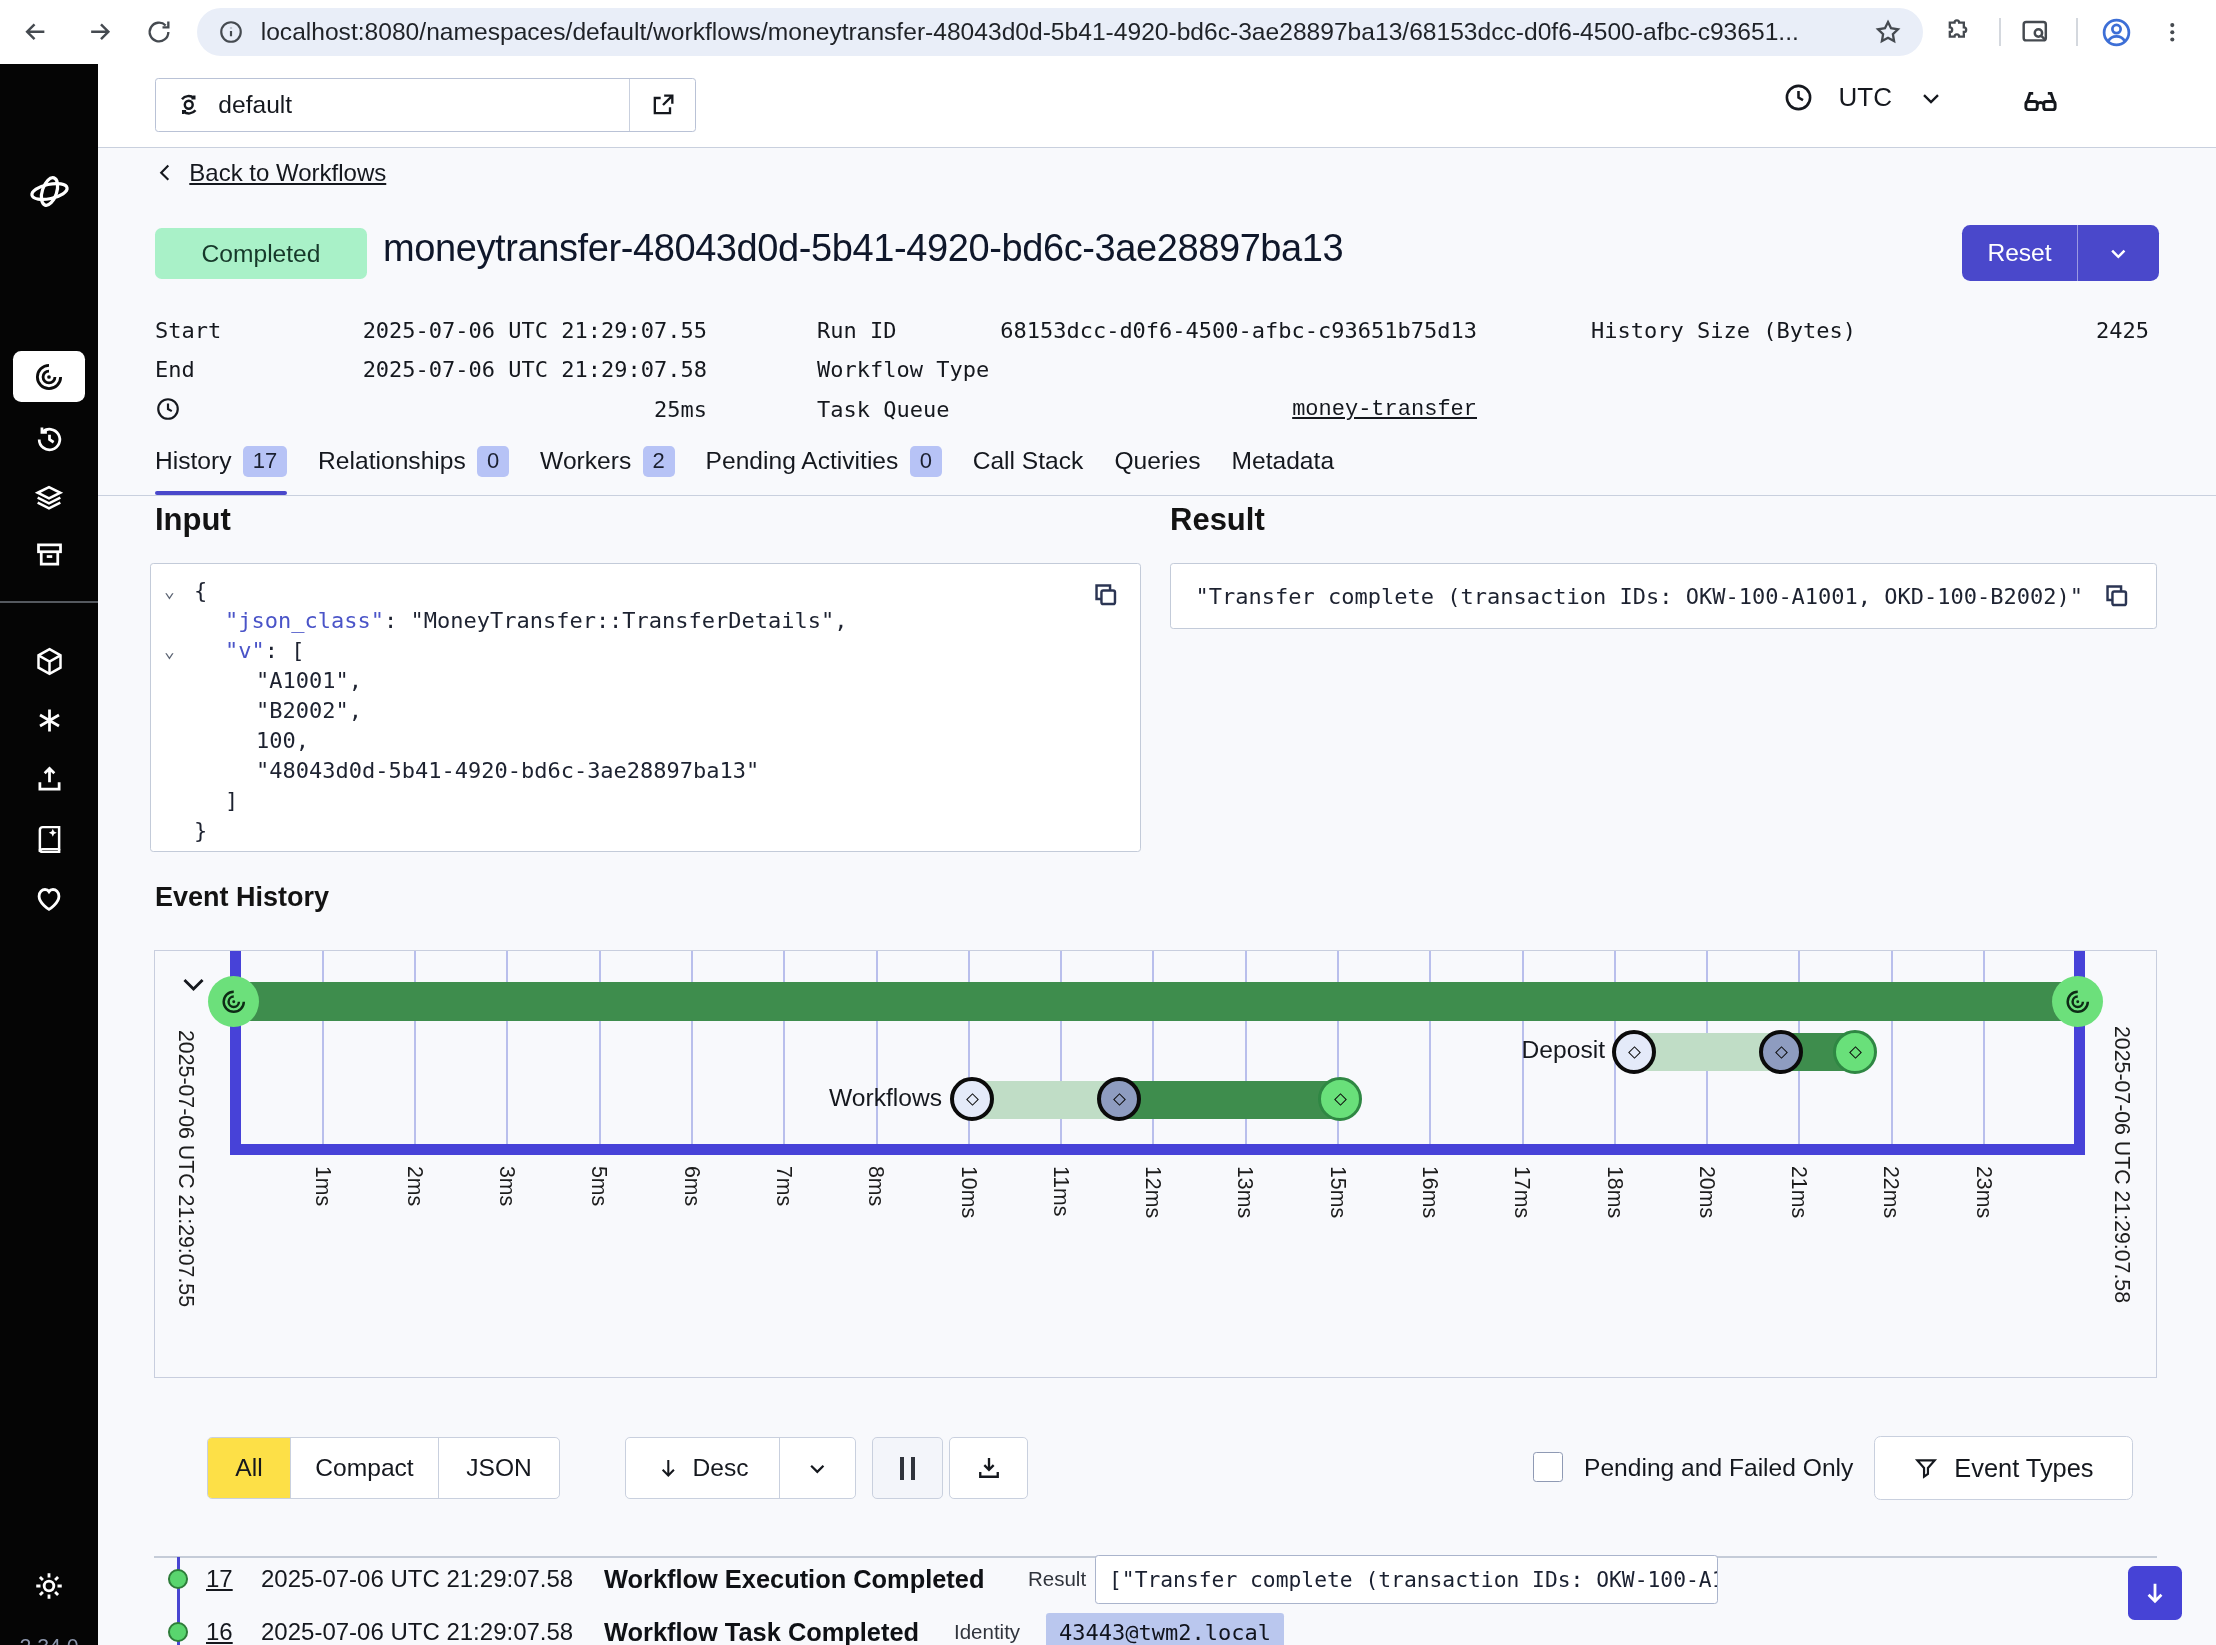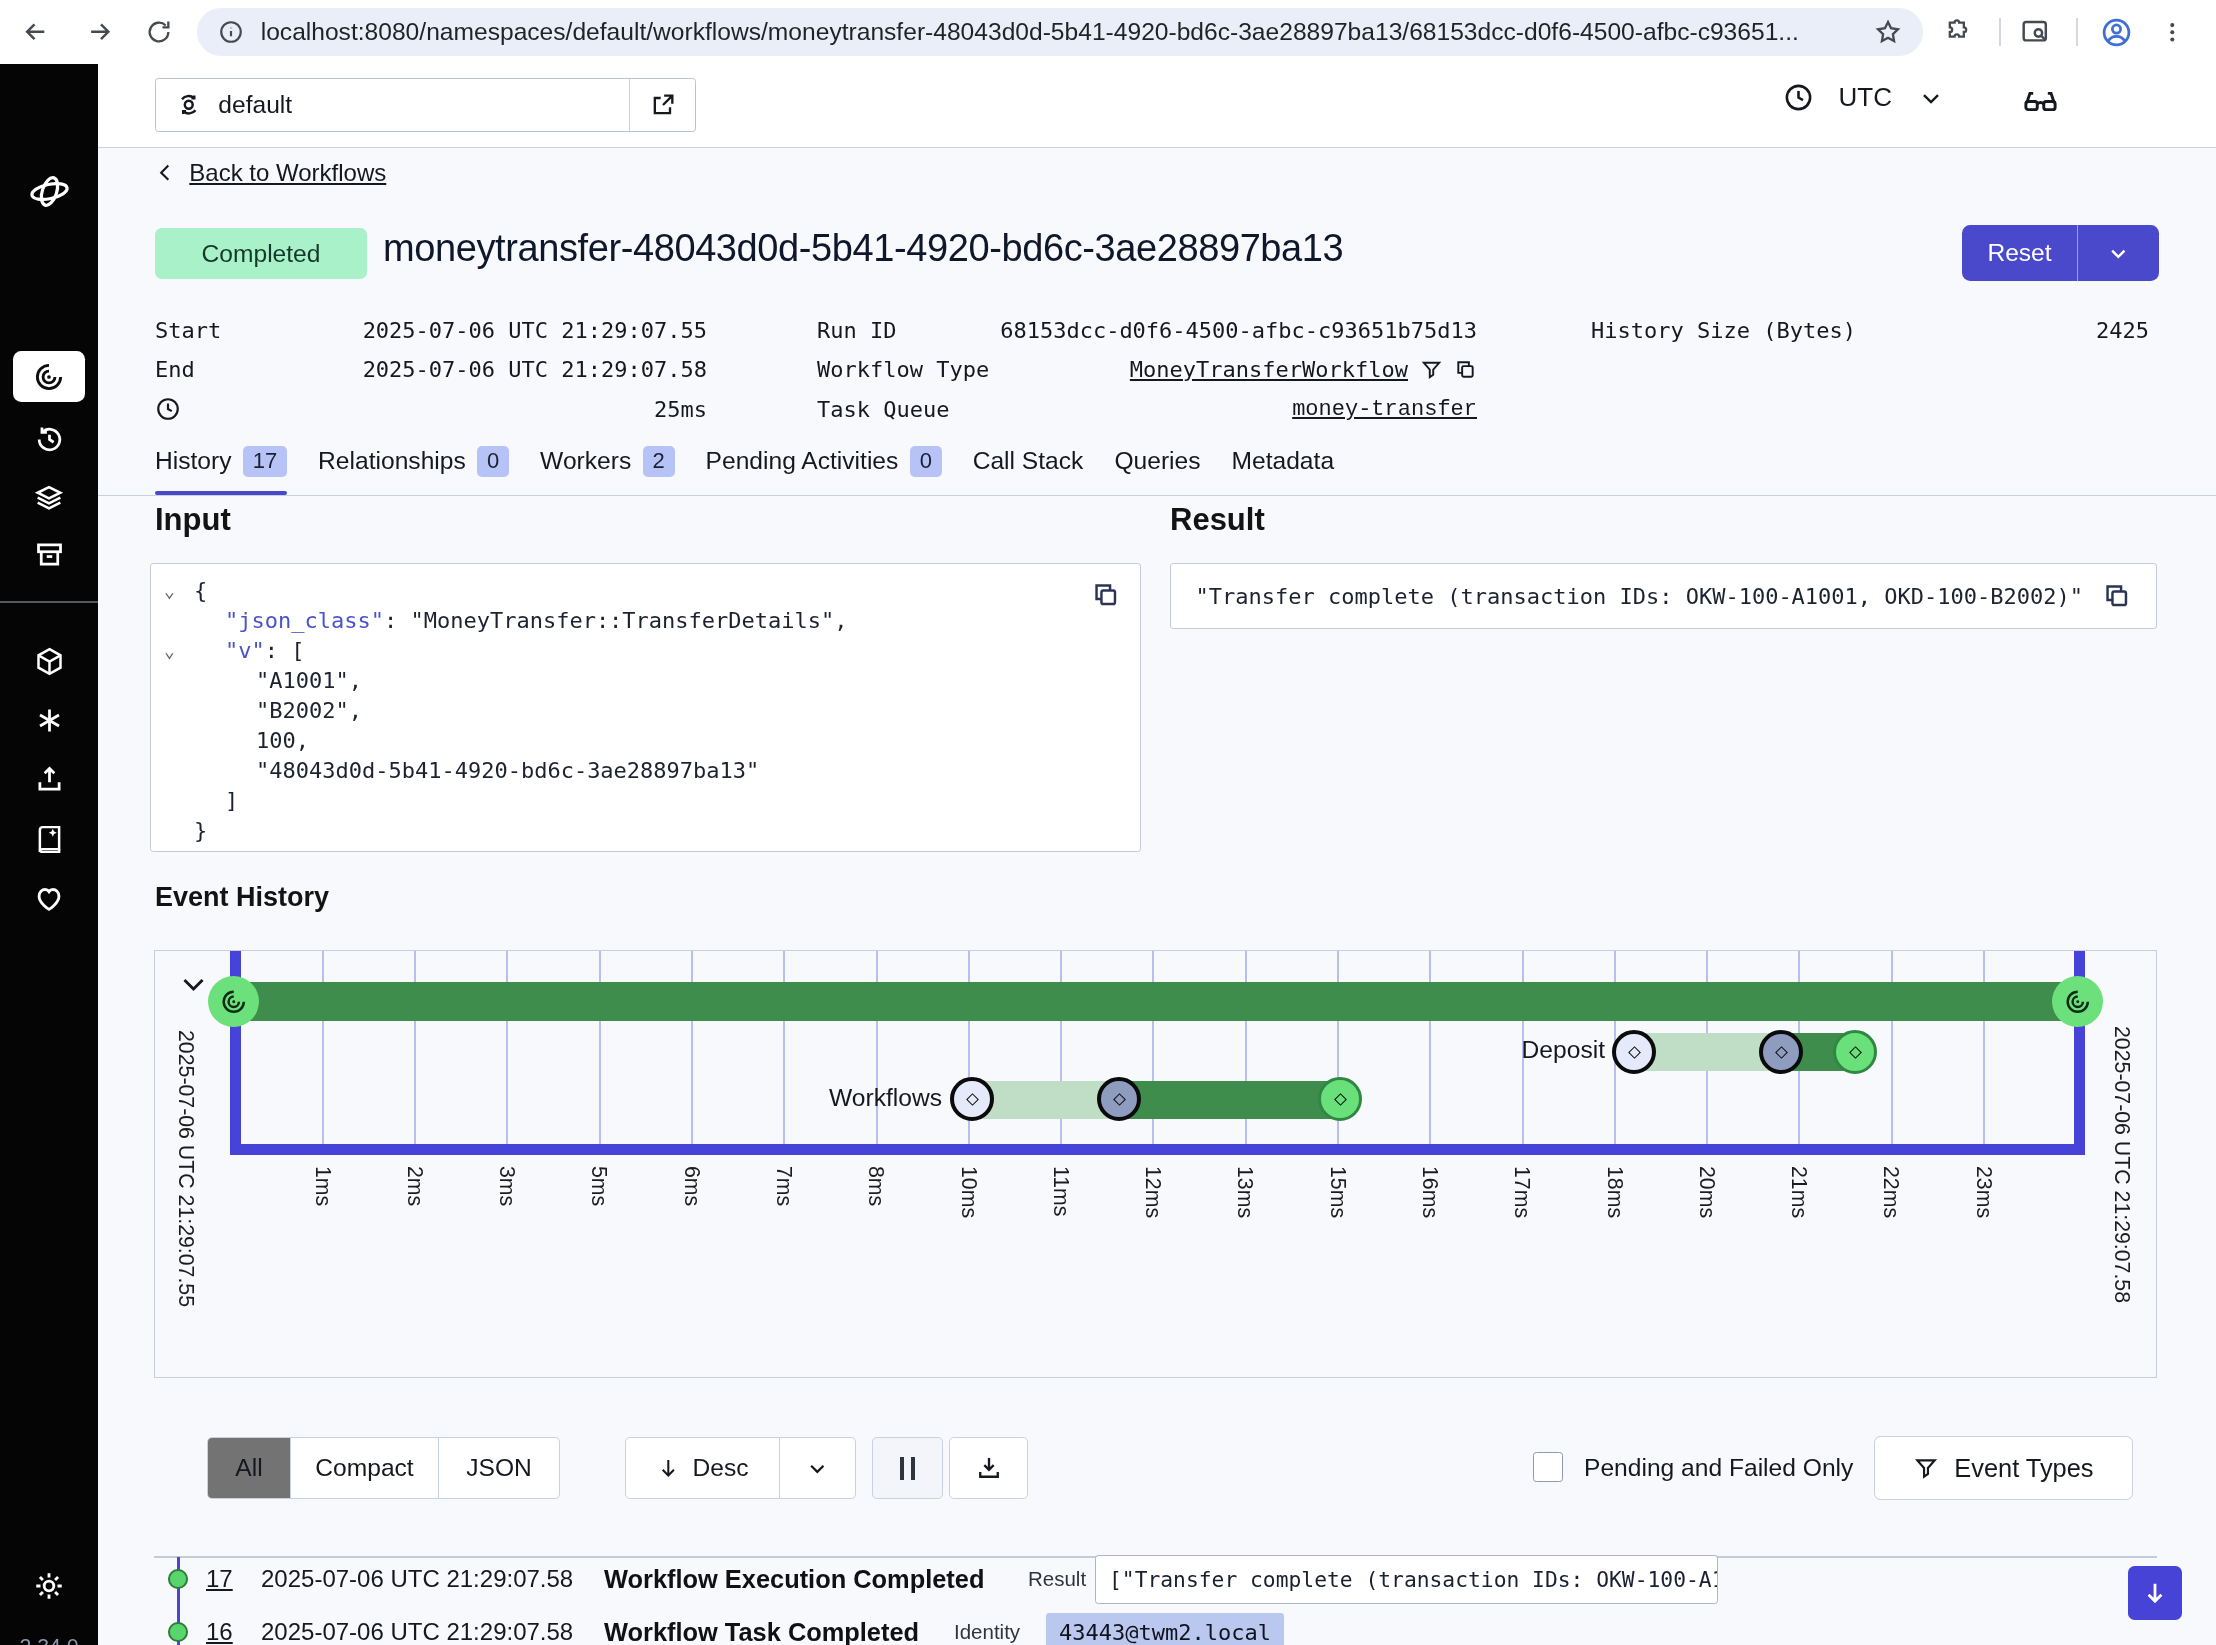--- a/index.html
+++ b/index.html
@@ -81,21 +81,21 @@
   .tl-circle.end { background:#69e07a; border:3.3px solid #2f8743; }
   .tl-wfcircle { position:absolute; width:51px; height:51px; border-radius:50%; background:#6ce07b; display:flex; align-items:center; justify-content:center; color:#0e2b16; }
   .diamond { width:9px; height:9px; border:1.6px solid #0b0b0b; transform:rotate(45deg); }
   .tl-label { position:absolute; width:246px; text-align:right; font-size:24.6px; color:#15181e; }
 
   
   .ctl-border { border:1.6px solid #c9d0de; background:#fff; border-radius:4.9px; }
   #seg { position:absolute; left:109px; top:1289px; width:353px; height:62px; display:flex; overflow:hidden; }
   .seg-item { display:flex; align-items:center; justify-content:center; font-size:24.6px; height:100%; }
   .seg-item + .seg-item { border-left:1.6px solid #c9d0de; }
-  .seg-item.sel { background:#737373; }
+  .seg-item.sel { background:#fde047; }
   #sort-btn { position:absolute; left:527px; top:1289px; width:231px; height:62px; display:flex; overflow:hidden; }
   #sort-btn .sort-main { flex:1; display:flex; align-items:center; justify-content:center; gap:11.5px; font-size:24.6px; border-right:1.6px solid #c9d0de; }
   #sort-btn .sort-caret { width:75px; display:flex; align-items:center; justify-content:center; }
   #pause-btn { position:absolute; left:774px; top:1289px; width:71px; height:62px; display:flex; align-items:center; justify-content:center; gap:7.4px; }
   #pause-btn i { width:4.1px; height:23px; background:#30343c; }
   #dl-btn { position:absolute; left:851px; top:1289px; width:79px; height:62px; display:flex; align-items:center; justify-content:center; }
   #pf-check { position:absolute; left:1435px; top:1304px; width:29.5px; height:29.5px; background:#fff; border:1.6px solid #8f9ab4; border-radius:3.3px; }
   #pf-label { position:absolute; left:1486px; top:1306px; font-size:24.6px; }
   #evtypes-btn { position:absolute; left:1776px; top:1288px; width:259px; height:64px; display:flex; align-items:center; justify-content:center; gap:14.8px; font-size:25.4px; border-radius:6.6px; }
 
@@ -322,36 +322,20 @@
     <svg width="26" height="26" viewBox="0 0 24 24" fill="none" stroke="#15181e" stroke-width="2">
         <circle cx="12" cy="12" r="9"></circle>
         <path d="M12 7v5l3.5 2"></path>
       </svg>
   </div>
   <div class="detail-row mono d-value" style="left:205px; top:243px; width:404px; justify-content:flex-end;">25ms</div>
 
   <div class="detail-row mono" style="left:719px; top:164px;">Run ID</div>
   <div class="detail-row mono d-value" style="left:820px; top:164px; width:559px; justify-content:flex-end;">68153dcc-d0f6-4500-afbc-c93651b75d13</div>
   <div class="detail-row mono" style="left:719px; top:203px;">Workflow Type</div>
-  <div class="detail-row mono" style="left:820px; top:203px; width:559px; justify-content:flex-end;">
-    <span class="u">MoneyTransferWorkflow</span>
-    <span class="d-icons">
-      <span>
-          <svg width="23" height="23" viewBox="0 0 24 24" fill="none" stroke="#15181e" stroke-width="2">
-            <path d="M4 5h16l-6.2 7v5.5L10.2 20v-8L4 5z"></path>
-          </svg>
-        </span>
-      <span>
-          <svg width="23" height="23" viewBox="0 0 24 24" fill="none" stroke="#15181e" stroke-width="2">
-            <rect x="8.5" y="8.5" width="11" height="11" rx="1.5"></rect>
-            <path d="M15.5 8.5v-4h-11v11h4"></path>
-          </svg>
-        </span>
-    </span>
-  </div>
   <div class="detail-row mono" style="left:719px; top:243px;">Task Queue</div>
   <div class="detail-row mono" style="left:820px; top:243px; width:559px; justify-content:flex-end;font-family:Liberation Mono, monospace;">
     <span class="u">money-transfer</span>
   </div>
 
   <div class="detail-row mono" style="left:1493px; top:164px;">History Size (Bytes)</div>
   <div class="detail-row mono" style="left:1723px; top:164px; width:328px; justify-content:flex-end;">2425</div>
 
   <div id="tabs">
     <div id="tabs-inner">

